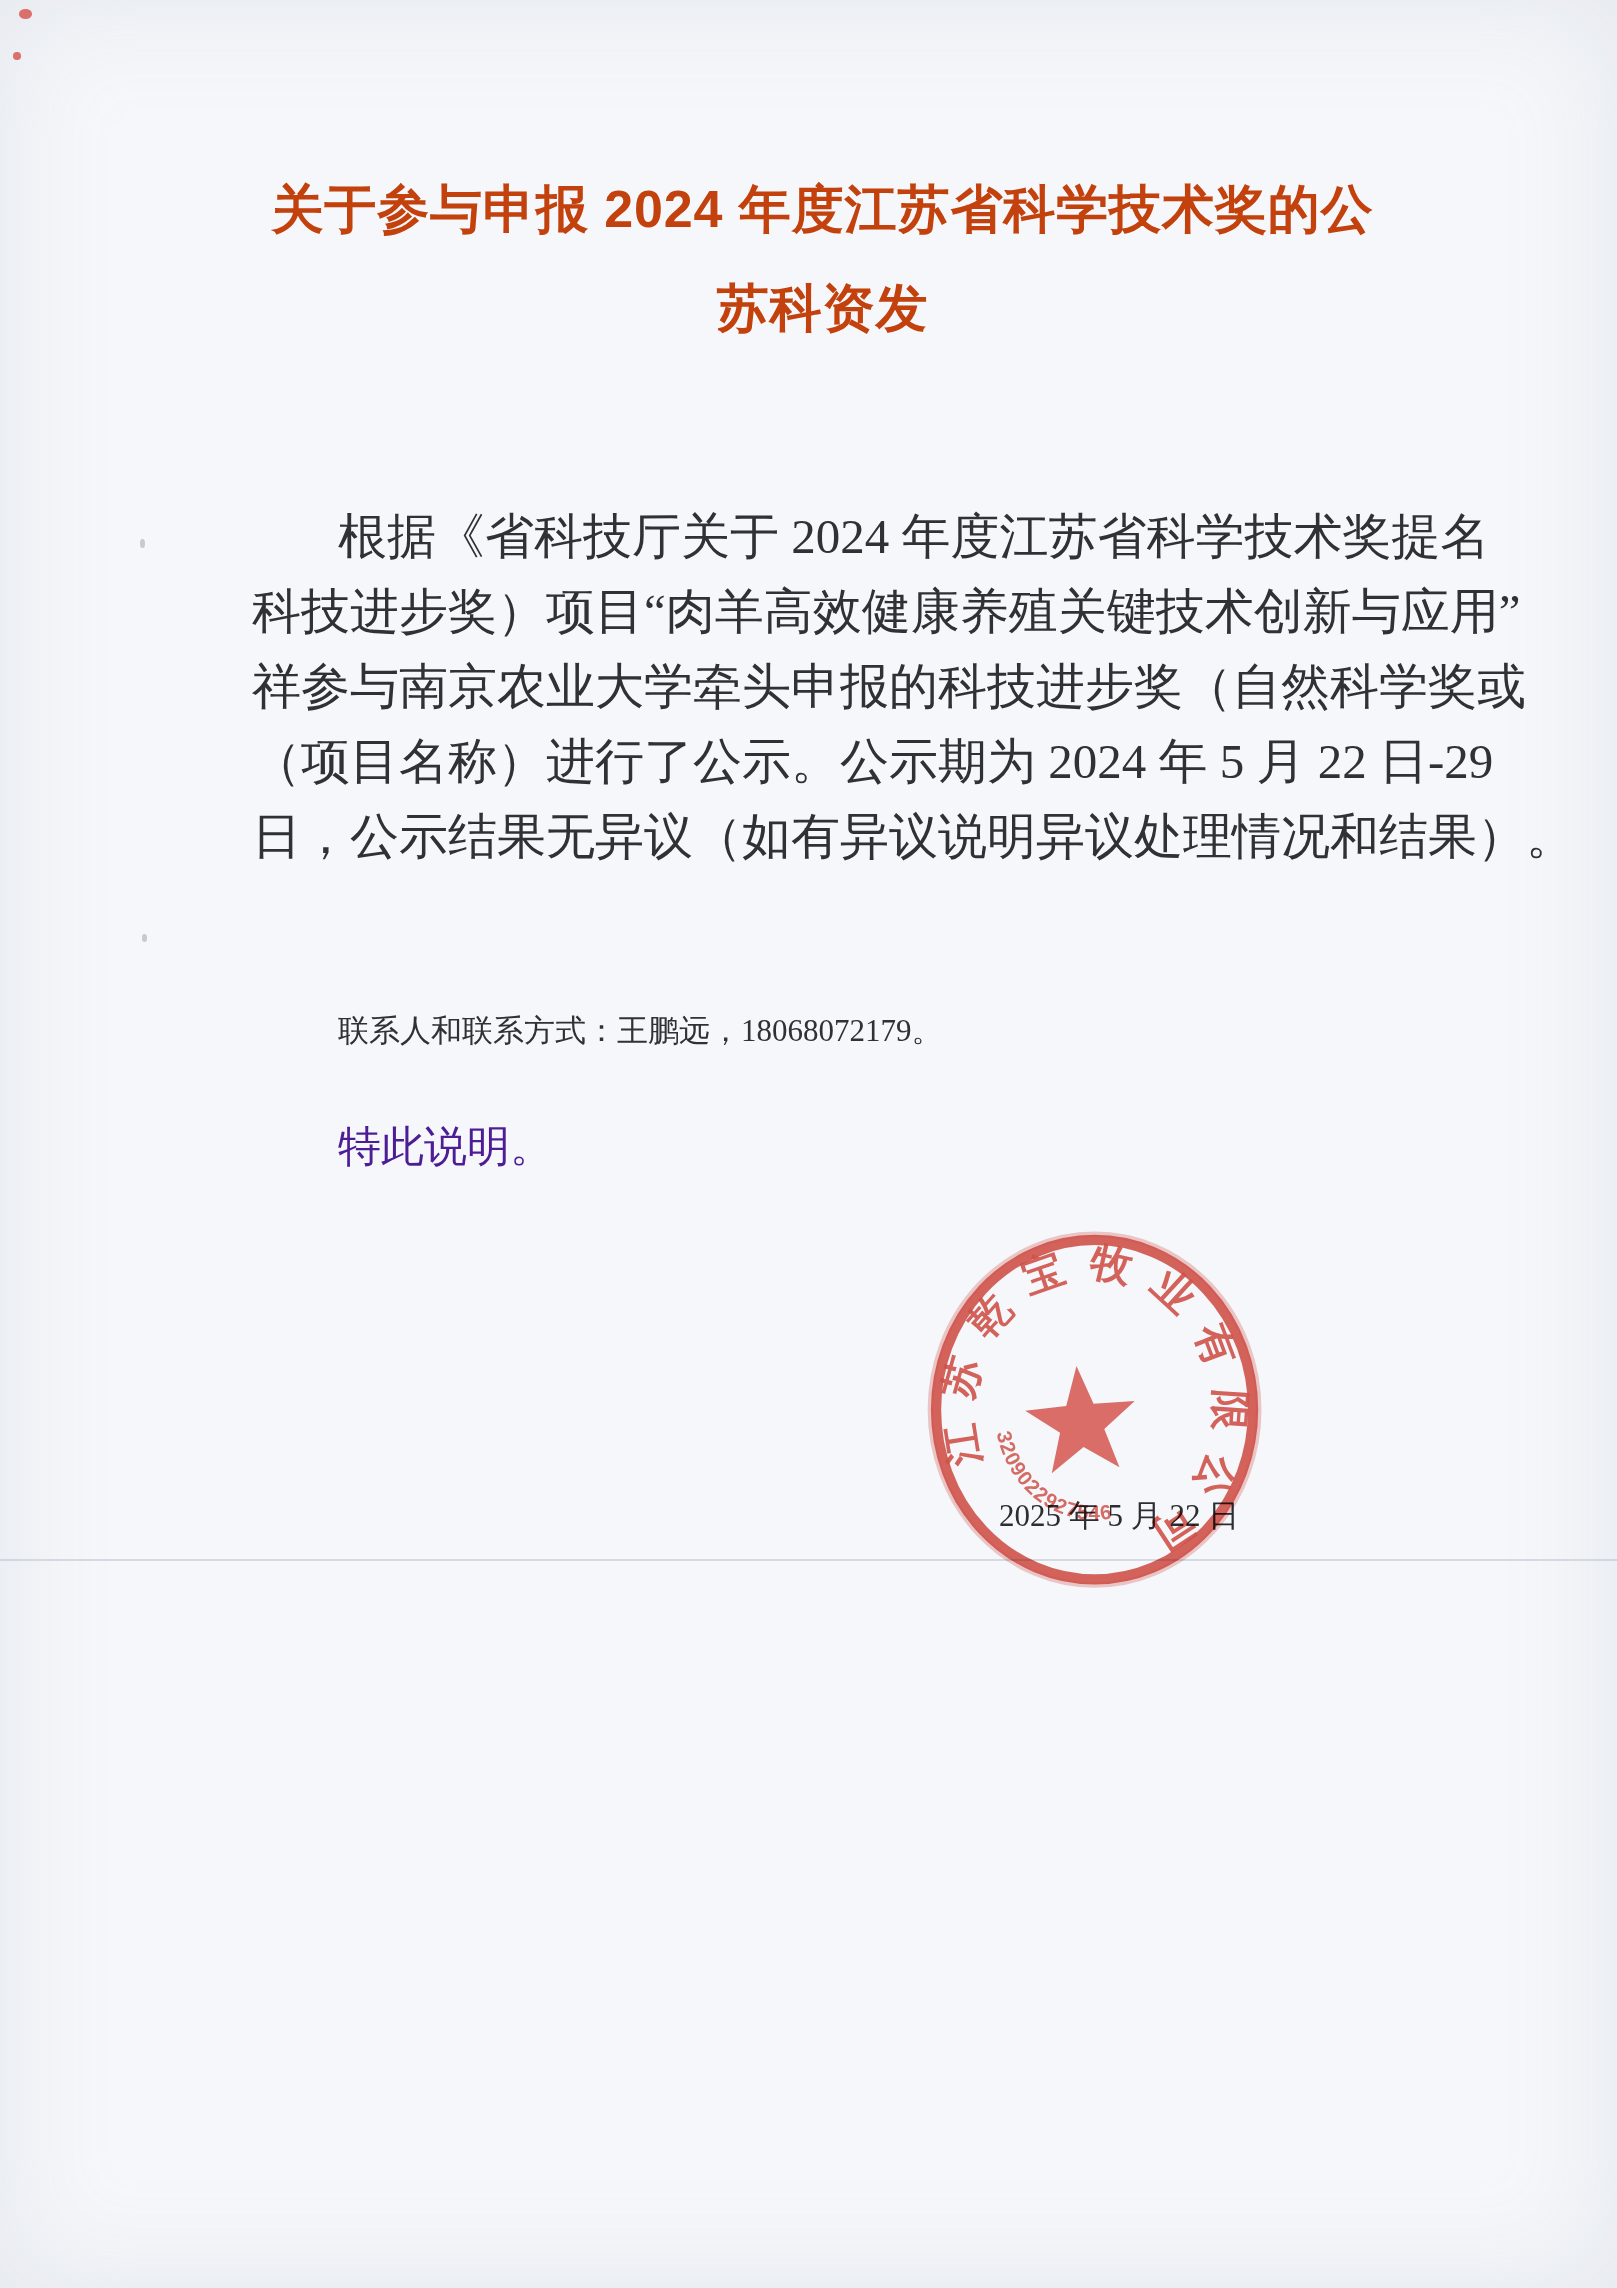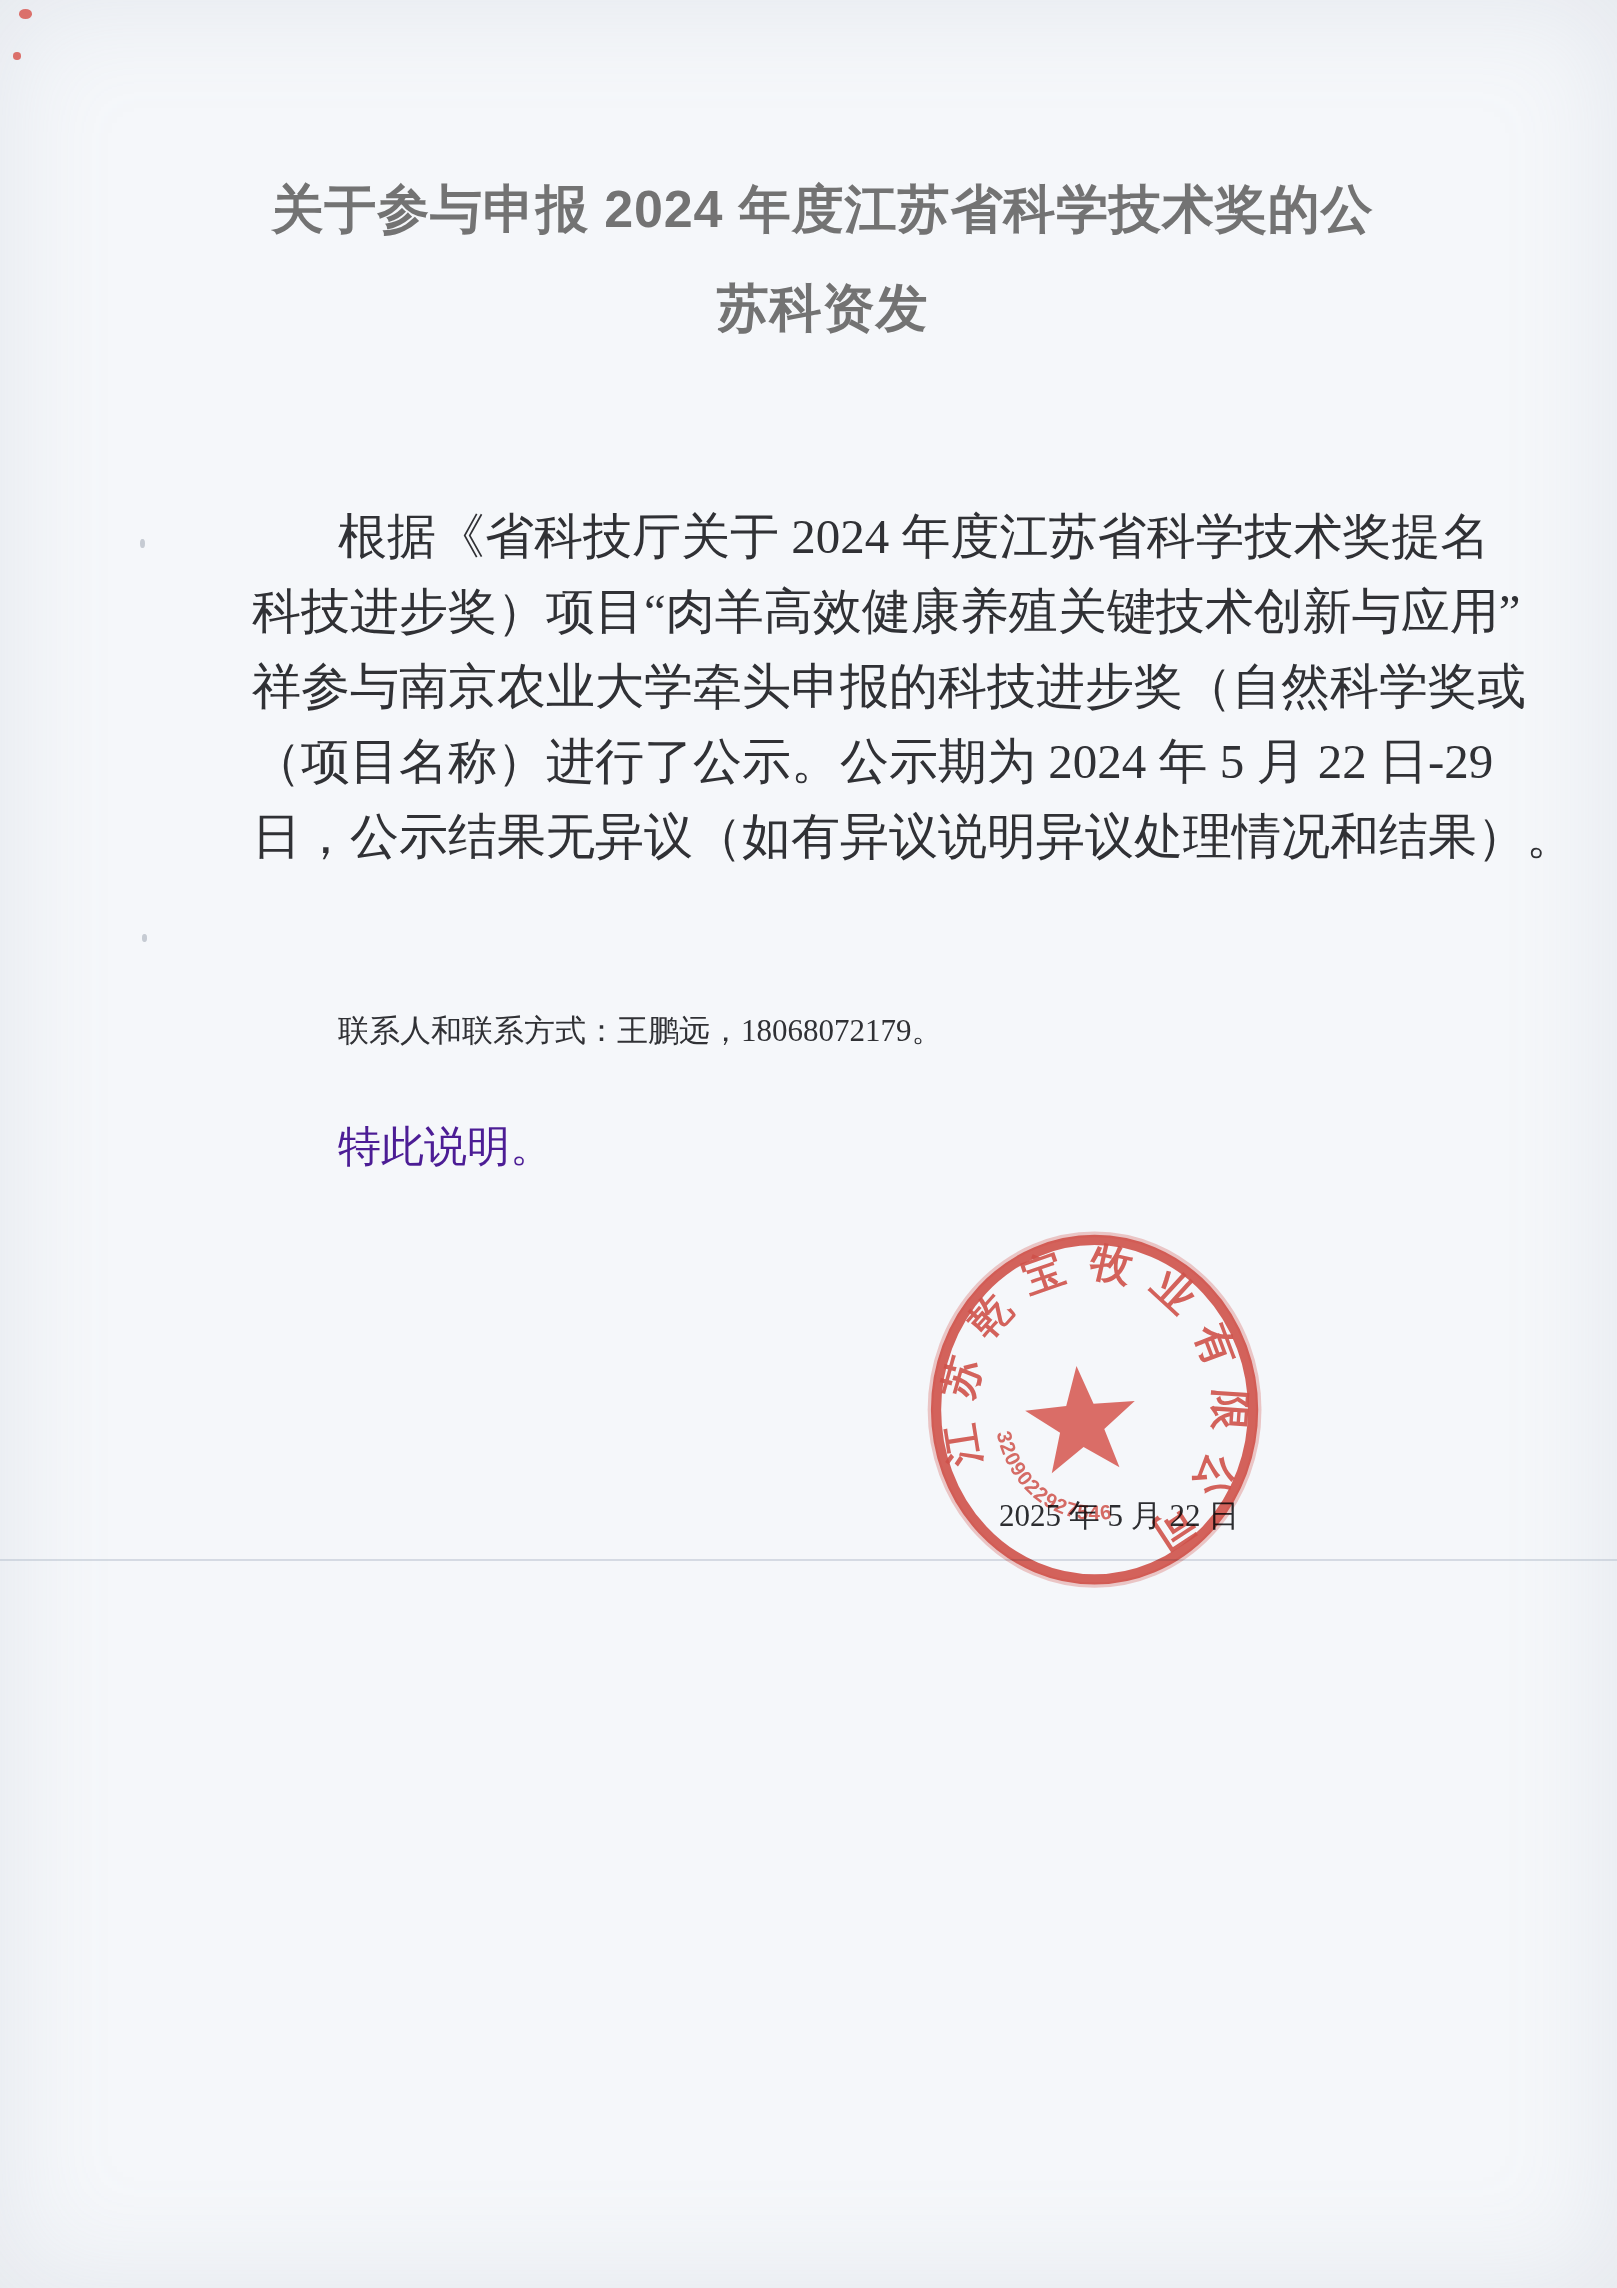--- a/index.html
+++ b/index.html
@@ -12,21 +12,21 @@
     box-shadow:inset 0 0 112px rgba(150,160,175,.18);
     font-family:"Liberation Serif","DejaVu Serif",serif;
     color:#2f3033;
   }
   .title{
     position:absolute;left:0;top:160px;width:1617px;
     padding-left:28px;box-sizing:border-box;
     text-align:center;
     font-family:"Liberation Sans","DejaVu Sans",sans-serif;
     font-weight:bold;font-size:52px;line-height:99px;
-    color:#737373;letter-spacing:0.9px;
+    color:#c2410c;letter-spacing:0.9px;
     white-space:nowrap;
   }
   .body-block{
     position:absolute;left:252px;top:499px;width:1240px;
   }
   .body-line{
     font-size:49px;line-height:75px;white-space:nowrap;color:#303135;
   }
   .indent{text-indent:86px;}
   .contact-line{

